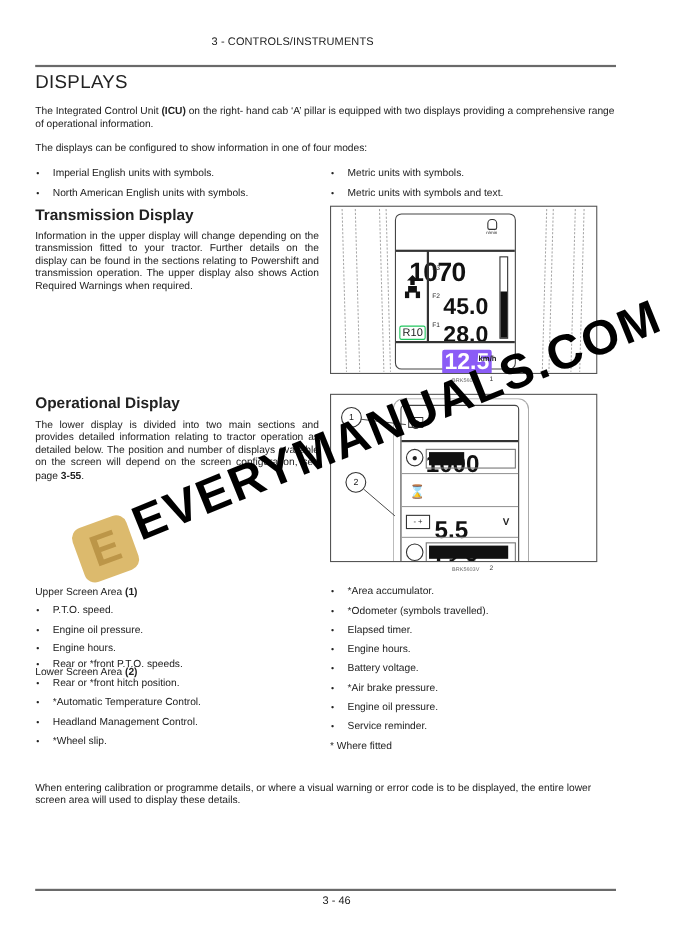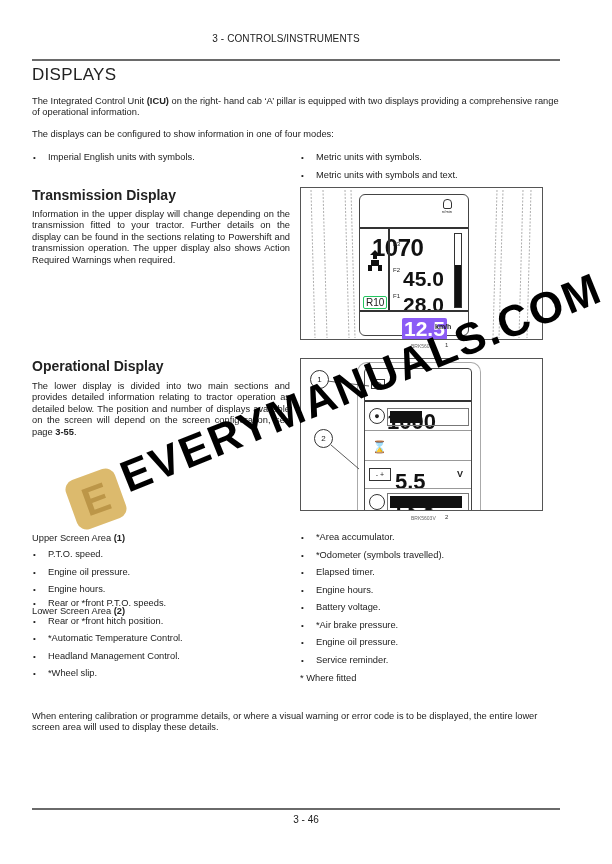--- a/index.html
+++ b/index.html
@@ -1,18 +1,18 @@
 <!DOCTYPE html>
 <html><head>
 <meta charset="utf-8">
 <style>
   html,body{margin:0;padding:0;background:#fff;}
   body{width:612px;height:864px;position:relative;overflow:hidden;font-family:"Liberation Sans",sans-serif;color:#222;}
   .abs{position:absolute;}
-  .hdr{top:33px;left:0;width:532px;text-align:center;font-size:10px;letter-spacing:0.1px;padding-left:20px;}
+  .hdr{top:33px;left:0;width:532px;text-align:center;font-size:10px;letter-spacing:0.1px;}
   .rule{left:32px;width:528px;height:2px;background:#6a6a6a;}
   h1{position:absolute;top:65px;left:32px;margin:0;font-size:17px;font-weight:normal;letter-spacing:0.3px;}
   p{margin:0;font-size:9.3px;line-height:11.4px;}
   .intro{top:96px;left:32px;width:530px;}
   .intro2{top:129px;left:32px;width:530px;}
   ul{list-style:none;margin:0;padding:0;}
   ul li{position:relative;padding-left:16px;font-size:9.3px;line-height:11px;margin-bottom:6.5px;}
   ul li::before{content:"•";position:absolute;left:1px;top:0;font-size:8px;}
   .modes-l{top:152px;left:32px;width:260px;}
   .modes-r{top:152px;left:300px;width:260px;}
@@ -33,20 +33,21 @@
 <div class="abs hdr">3 - CONTROLS/INSTRUMENTS</div>
 <div class="abs rule" style="top:59px;"></div>
 
 <h1>DISPLAYS</h1>
 
 <p class="abs intro"><span>The Integrated Control Unit </span><b>(ICU)</b><span> on the right- hand cab ‘A’ pillar is equipped with two displays providing a comprehensive range of operational information.</span></p>
 <p class="abs intro2">The displays can be configured to show information in one of four modes:</p>
 
 <ul class="abs modes-l">
   <li>Imperial English units with symbols.</li>
+  <li>North American English units with symbols.</li>
 </ul>
 <ul class="abs modes-r">
   <li>Metric units with symbols.</li>
   <li>Metric units with symbols and text.</li>
 </ul>
 
 <h2 style="top:187px;left:32px;">Transmission Display</h2>
 <p class="abs tx-p just">Information in the upper display will change depending on the transmission fitted to your tractor. Further details on the display can be found in the sections relating to Powershift and transmission operation. The upper display also shows Action Required Warnings when required.</p>
 
 <div class="abs fig" style="top:187px;left:300px;width:241px;height:151px;">

